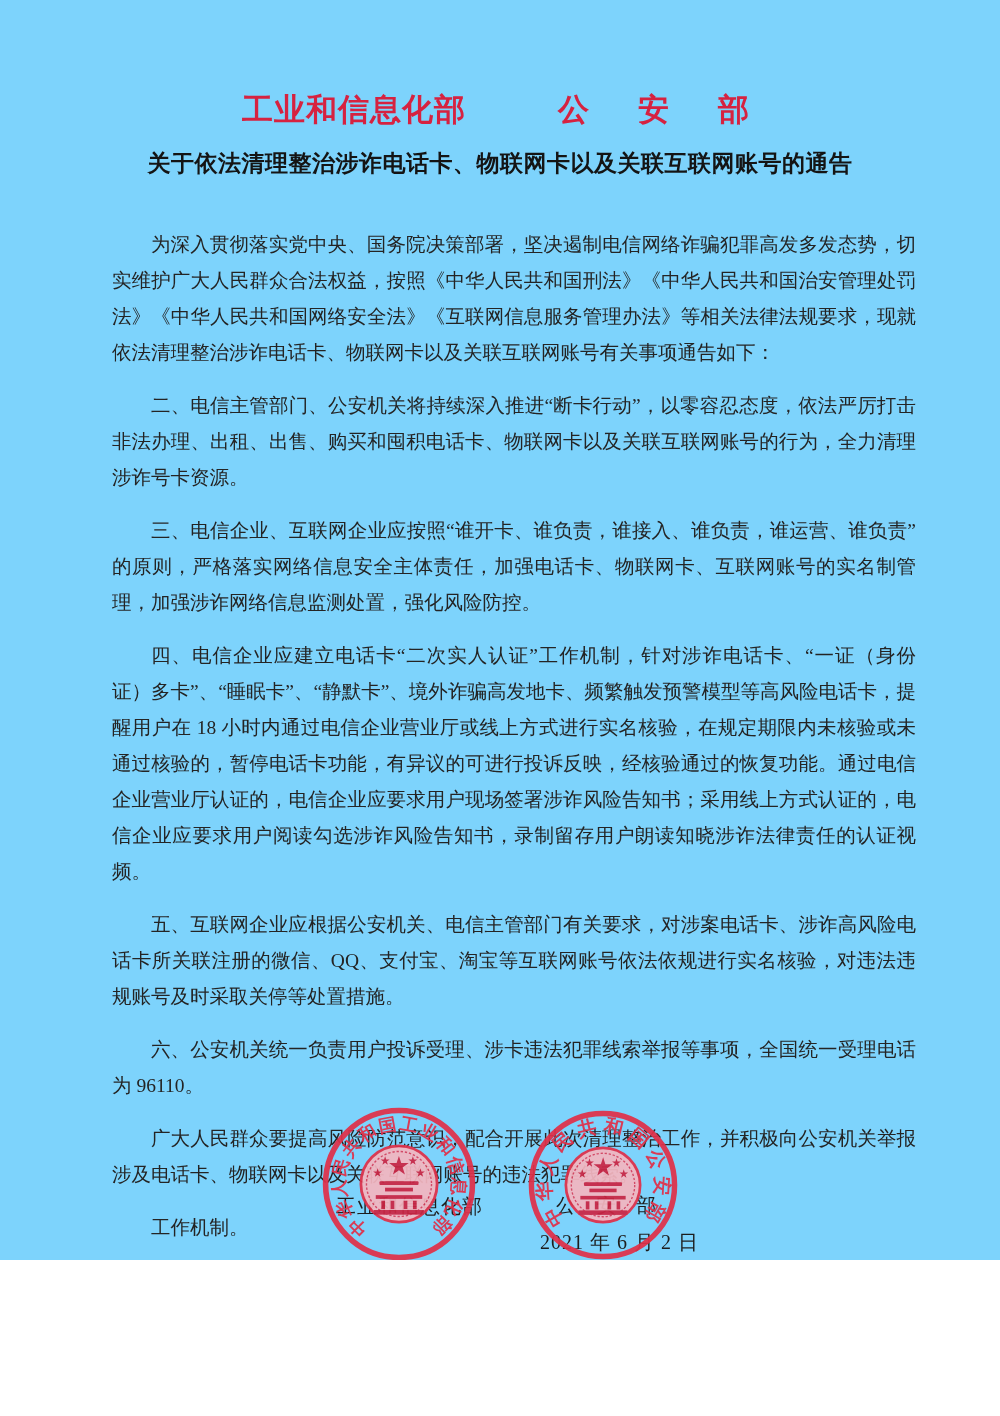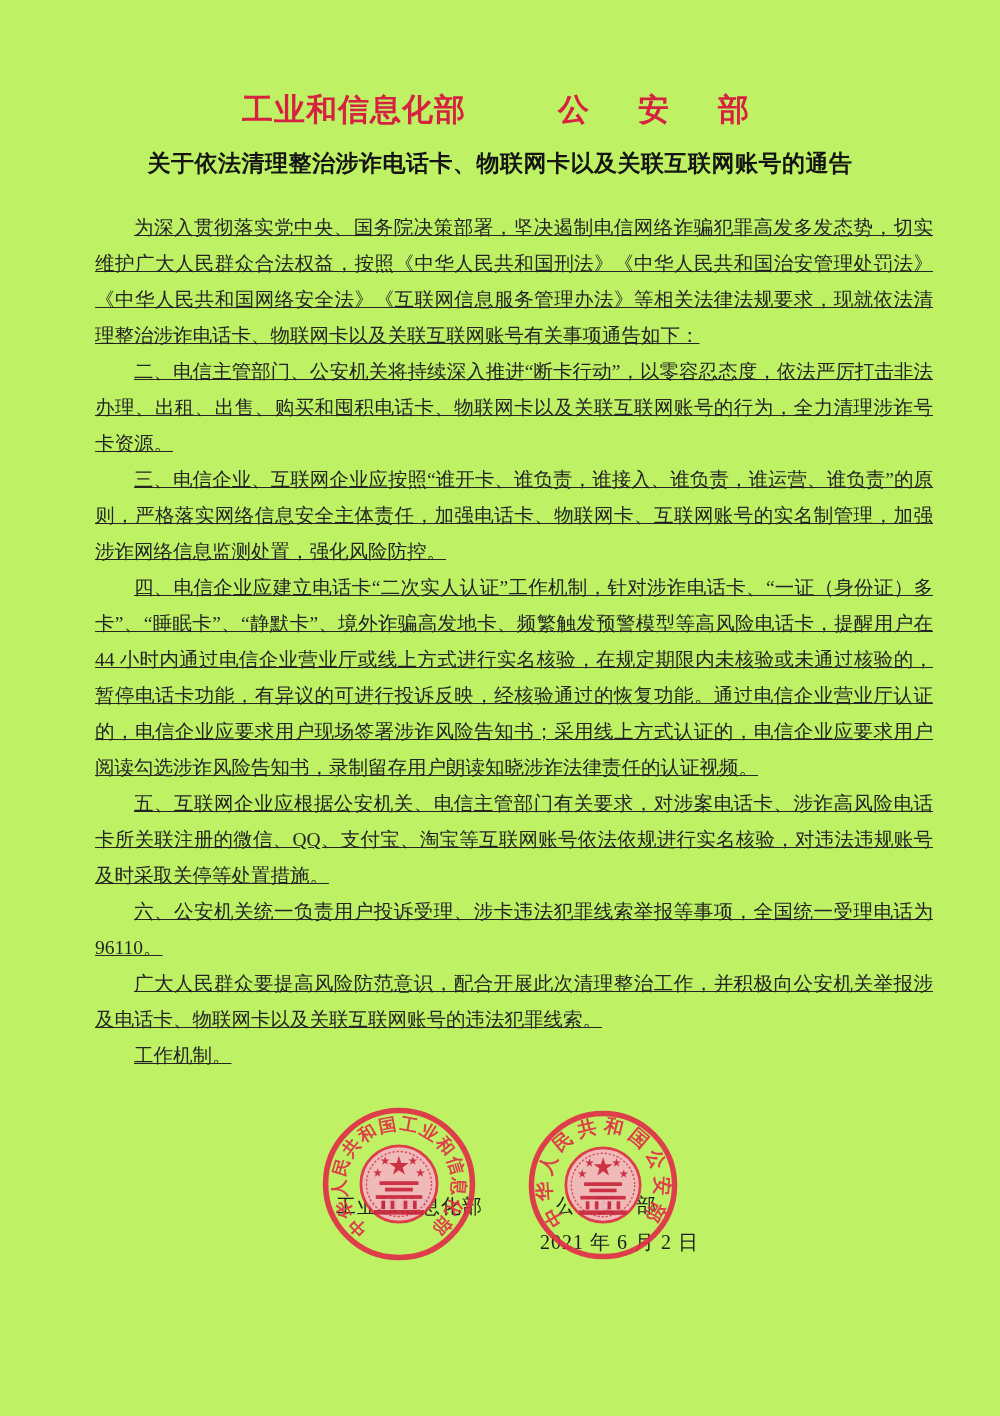--- a/index.html
+++ b/index.html
@@ -4,22 +4,22 @@
 <style>
   :root{
     --red:#d62240;
     --seal-red:#e13049;
     --emblem-red:#cc2543;
     --ink:#242424;
   }
   html,body{margin:0;padding:0;background:#ffffff;}
   .page{
     position:relative;
-    width:1000px;height:1416px;
-    background:#bef264;
+    width:1000px;height:1260px;
+    background:#7dd3fc;
     overflow:hidden;
     font-family:"Liberation Serif","DejaVu Serif",serif;
   }
   .header-row{
     position:absolute;top:88px;left:0;width:100%;
     display:flex;justify-content:center;align-items:baseline;gap:92px;
     color:var(--red);font-weight:bold;font-size:31px;line-height:44px;
     white-space:nowrap;
   }
   .ministry-left{letter-spacing:1px;}
@@ -27,21 +27,21 @@
   .doc-title{
     position:absolute;top:148px;left:0;width:100%;
     text-align:center;font-size:23px;font-weight:bold;color:#141414;
     letter-spacing:0.5px;margin:0;
   }
   .body-text{
     position:absolute;top:210px;left:95px;width:838px;
     font-size:19.5px;line-height:36px;color:var(--ink);
     text-align:justify;
   }
-  .body-text p{margin:0;text-indent:2em;text-decoration:underline;}
+  .body-text p{margin:17px;text-indent:2em;}
   .signer{
     position:absolute;color:#1d1d1d;font-size:20px;z-index:1;white-space:nowrap;
   }
   .signer-left{left:336px;top:1193px;letter-spacing:1px;}
   .signer-right{left:556px;top:1192px;}
   .seal-date{
     position:absolute;left:540px;top:1229px;z-index:1;
     color:#1d1d1d;font-size:20px;letter-spacing:1px;white-space:nowrap;
   }
   .seal{position:absolute;z-index:2;opacity:0.93;}
@@ -57,21 +57,21 @@
     <span class="ministry-left">工业和信息化部</span>
     <span class="ministry-right">公　安　部</span>
   </div>
 
   <h1 class="doc-title">关于依法清理整治涉诈电话卡、物联网卡以及关联互联网账号的通告</h1>
 
   <div class="body-text">
     <p>为深入贯彻落实党中央、国务院决策部署，坚决遏制电信网络诈骗犯罪高发多发态势，切实维护广大人民群众合法权益，按照《中华人民共和国刑法》《中华人民共和国治安管理处罚法》《中华人民共和国网络安全法》《互联网信息服务管理办法》等相关法律法规要求，现就依法清理整治涉诈电话卡、物联网卡以及关联互联网账号有关事项通告如下：</p>
     <p>二、电信主管部门、公安机关将持续深入推进“断卡行动”，以零容忍态度，依法严厉打击非法办理、出租、出售、购买和囤积电话卡、物联网卡以及关联互联网账号的行为，全力清理涉诈号卡资源。</p>
     <p>三、电信企业、互联网企业应按照“谁开卡、谁负责，谁接入、谁负责，谁运营、谁负责”的原则，严格落实网络信息安全主体责任，加强电话卡、物联网卡、互联网账号的实名制管理，加强涉诈网络信息监测处置，强化风险防控。</p>
-    <p>四、电信企业应建立电话卡“二次实人认证”工作机制，针对涉诈电话卡、“一证（身份证）多卡”、“睡眠卡”、“静默卡”、境外诈骗高发地卡、频繁触发预警模型等高风险电话卡，提醒用户在 44 小时内通过电信企业营业厅或线上方式进行实名核验，在规定期限内未核验或未通过核验的，暂停电话卡功能，有异议的可进行投诉反映，经核验通过的恢复功能。通过电信企业营业厅认证的，电信企业应要求用户现场签署涉诈风险告知书；采用线上方式认证的，电信企业应要求用户阅读勾选涉诈风险告知书，录制留存用户朗读知晓涉诈法律责任的认证视频。</p>
+    <p>四、电信企业应建立电话卡“二次实人认证”工作机制，针对涉诈电话卡、“一证（身份证）多卡”、“睡眠卡”、“静默卡”、境外诈骗高发地卡、频繁触发预警模型等高风险电话卡，提醒用户在 18 小时内通过电信企业营业厅或线上方式进行实名核验，在规定期限内未核验或未通过核验的，暂停电话卡功能，有异议的可进行投诉反映，经核验通过的恢复功能。通过电信企业营业厅认证的，电信企业应要求用户现场签署涉诈风险告知书；采用线上方式认证的，电信企业应要求用户阅读勾选涉诈风险告知书，录制留存用户朗读知晓涉诈法律责任的认证视频。</p>
     <p>五、互联网企业应根据公安机关、电信主管部门有关要求，对涉案电话卡、涉诈高风险电话卡所关联注册的微信、QQ、支付宝、淘宝等互联网账号依法依规进行实名核验，对违法违规账号及时采取关停等处置措施。</p>
     <p>六、公安机关统一负责用户投诉受理、涉卡违法犯罪线索举报等事项，全国统一受理电话为 96110。</p>
     <p>广大人民群众要提高风险防范意识，配合开展此次清理整治工作，并积极向公安机关举报涉及电话卡、物联网卡以及关联互联网账号的违法犯罪线索。</p>
     <p>工作机制。</p>
   </div>
 
   <span class="signer signer-left">工业和信息化部</span>
   <span class="signer signer-right">公　安　部</span>
   <span class="seal-date">2021 年 6 月 2 日</span>
 

